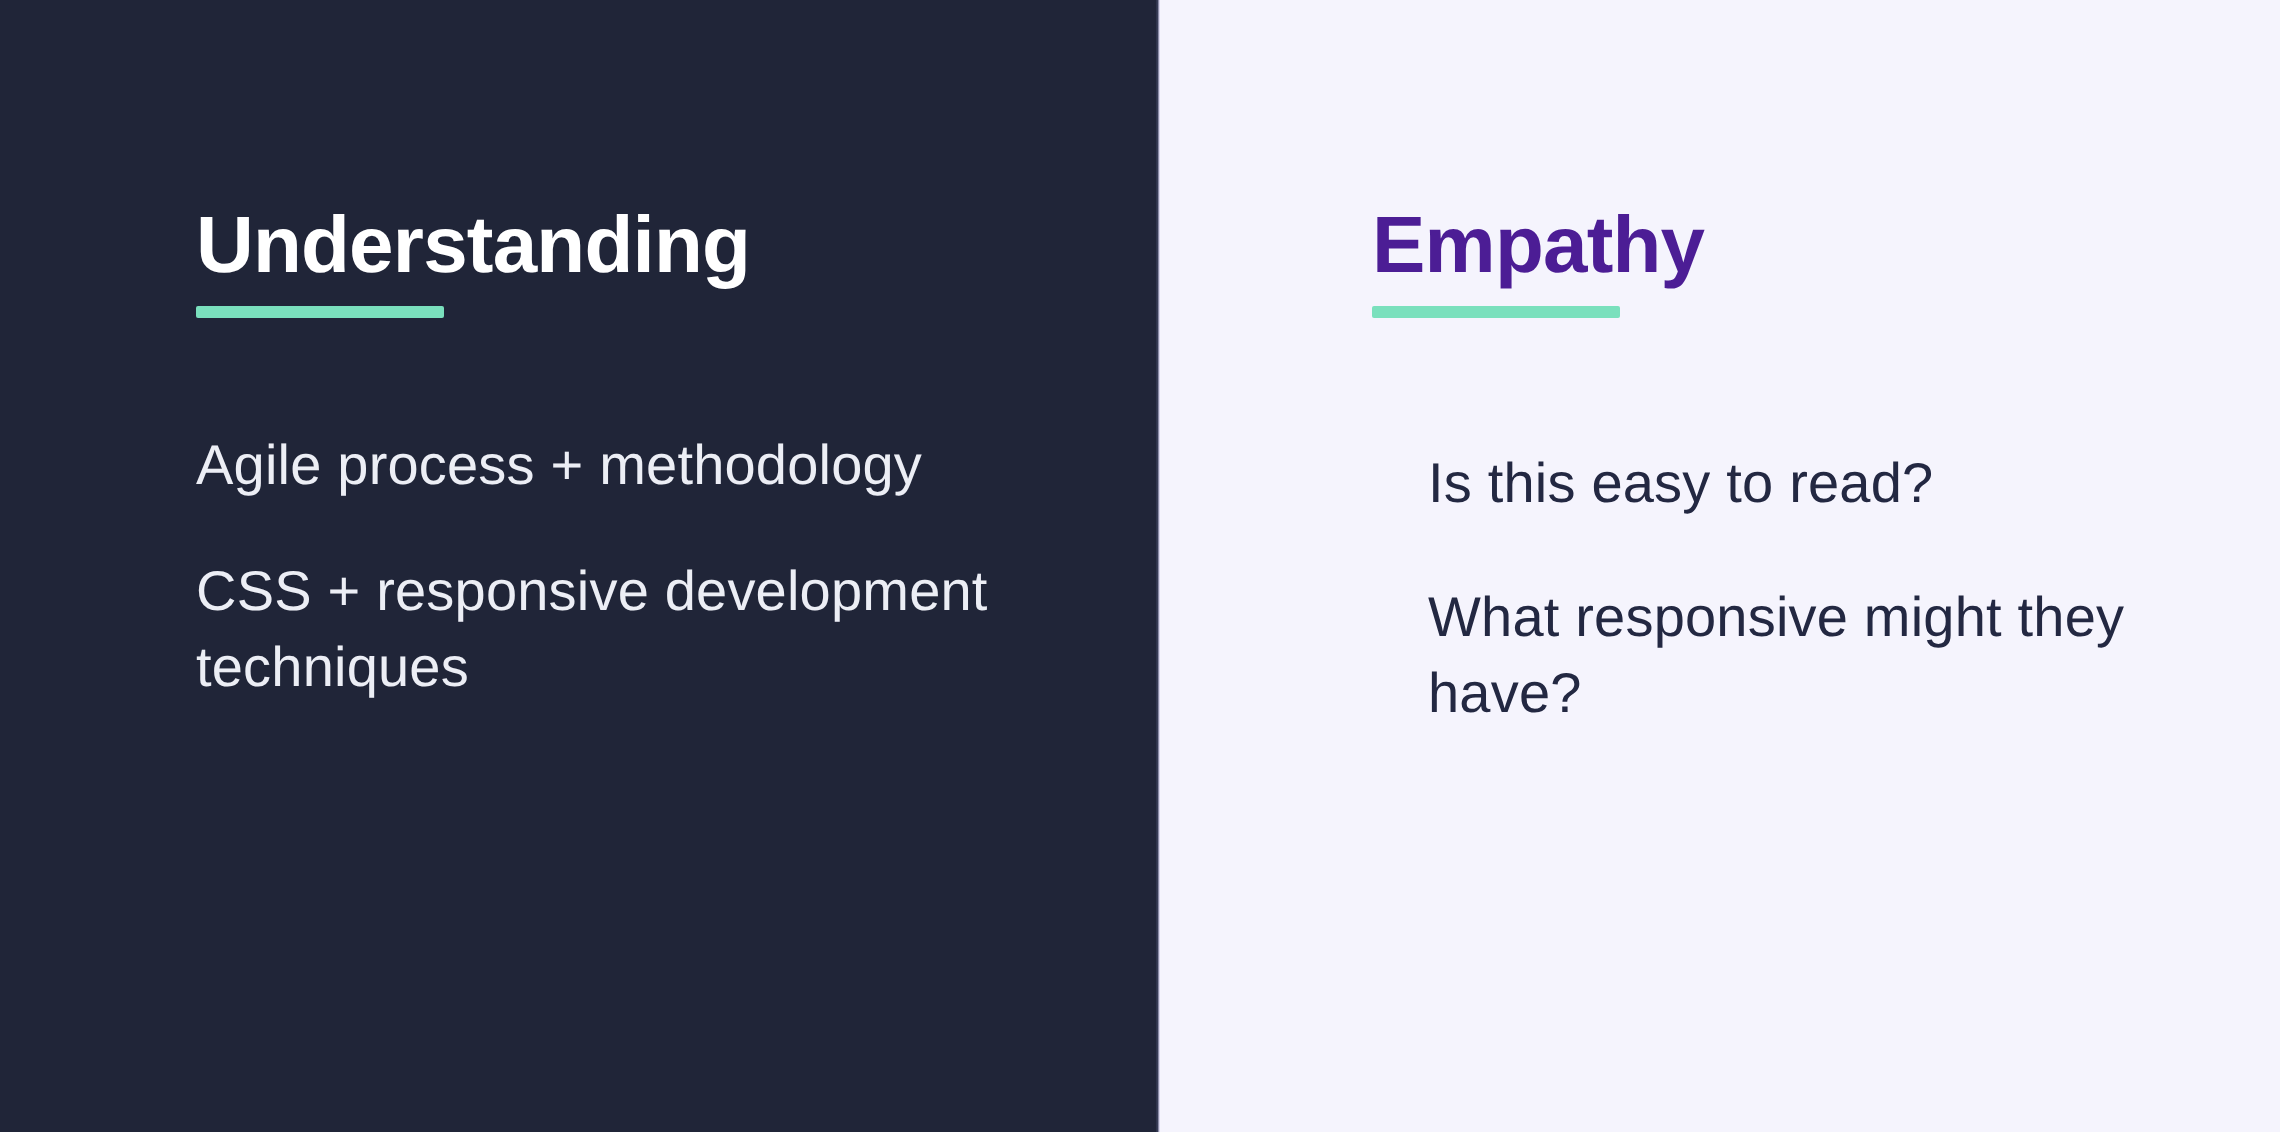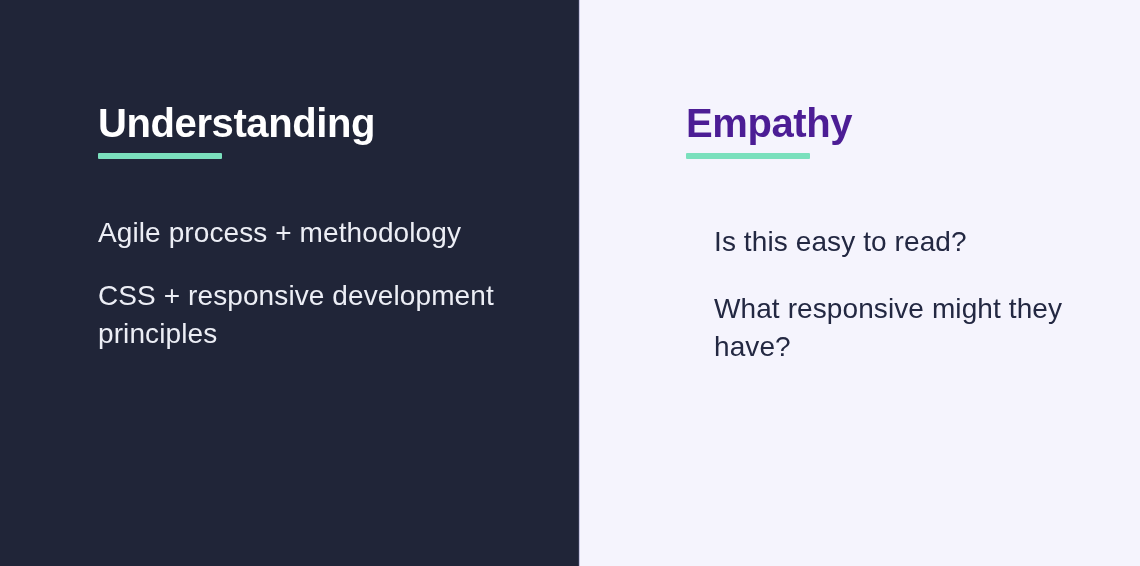--- a/index.html
+++ b/index.html
@@ -130,21 +130,21 @@
 
   <section class="panel panel-left">
 
     <div class="heading-block">
       <h1 class="heading heading-light">Understanding</h1>
       <div class="heading-rule"></div>
     </div>
 
     <ul class="item-list list-left">
       <li class="item">Agile process + methodology</li>
-      <li class="item">CSS + responsive development principles</li>
+      <li class="item">CSS + responsive development techniques</li>
     </ul>
 
   </section>
 
   <section class="panel panel-right"></section>
 
   <div class="panel-divider"></div>
 
   <div class="heading-block" style="left:686px;">
     <h1 class="heading heading-dark">Empathy</h1>

